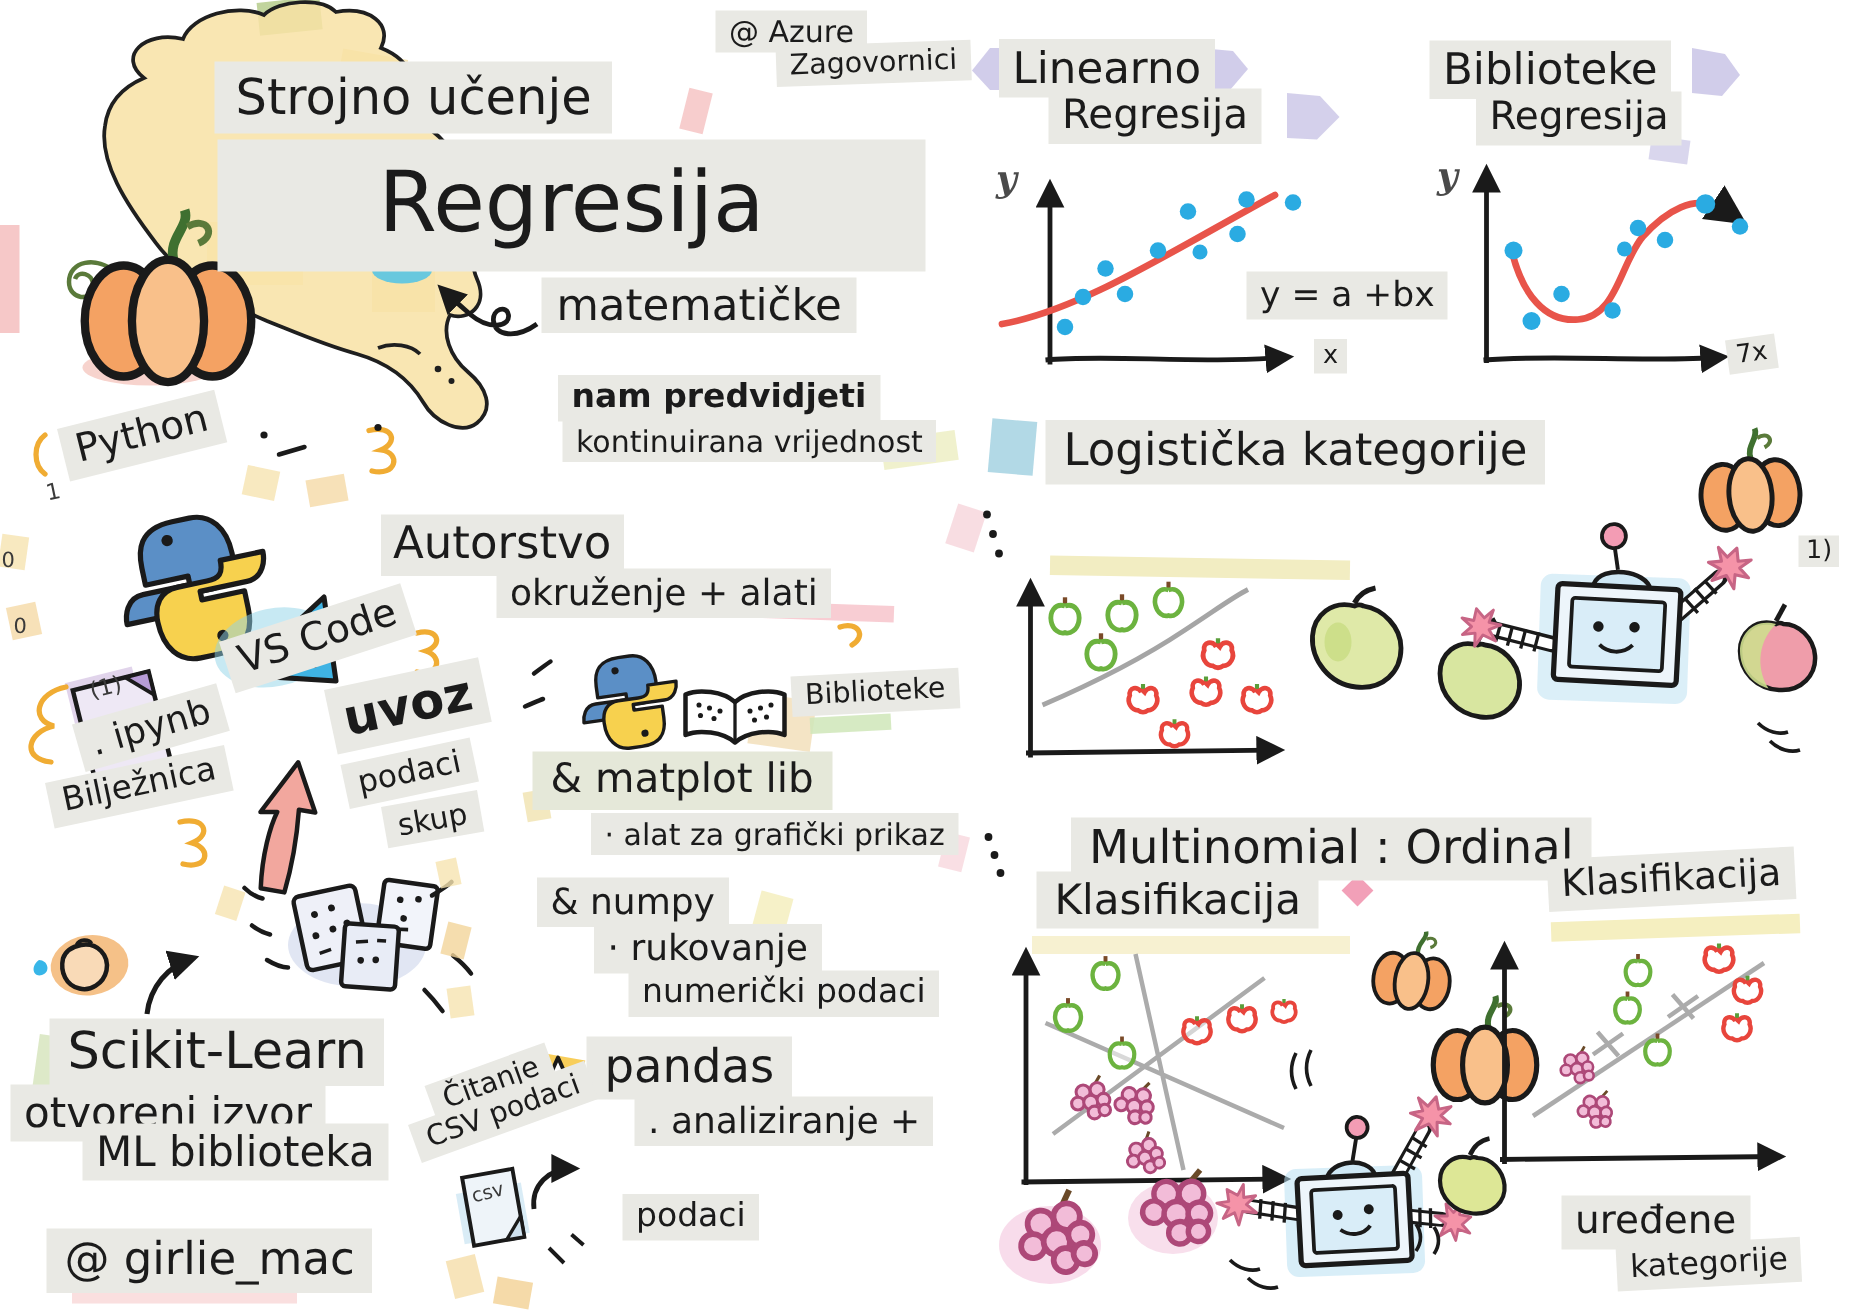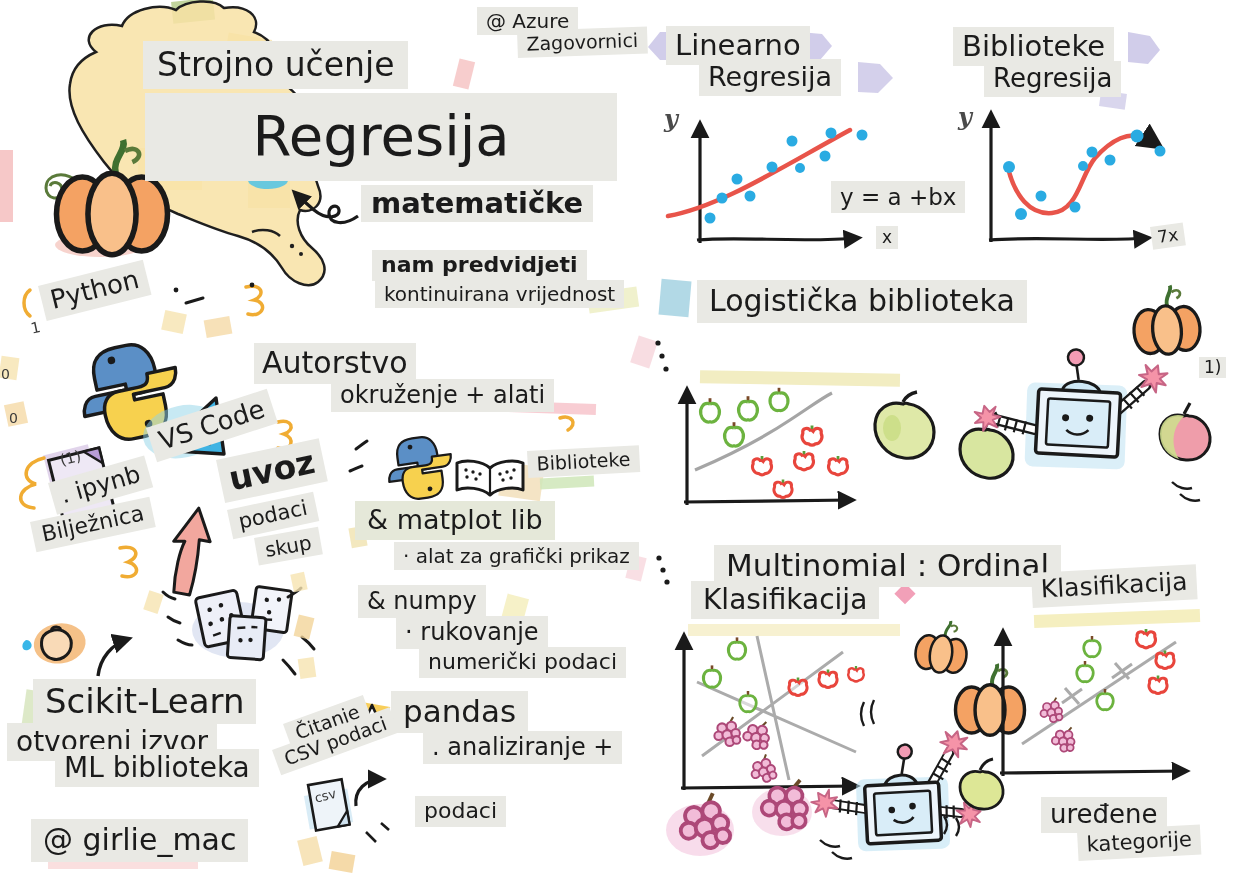--- a/index.html
+++ b/index.html
@@ -382,36 +382,36 @@
     <path d="M543,291 L547,303"></path>
     <circle cx="563" cy="283" r="2.4" fill="#1a1a1a" stroke="none"></circle>
     <path d="M577,298 L594,293"></path>
   </g>
 </svg>
 
 <div class="lbl" style="left:143px;top:41px;font-size:33px;padding:4px 14px">Strojno učenje</div>
 <div class="lbl ctr" style="left:145px;top:93px;width:472px;height:88px;font-size:56px;line-height:86px;padding:0">Regresija</div>
 <div class="lbl" style="left:477px;top:7px;font-size:20px">@ Azure</div>
 <div class="lbl" style="left:517px;top:31px;font-size:19px;transform:rotate(-2deg)">Zagovornici</div>
-<div class="lbl" style="left:361px;top:185px;font-size:29px;font-weight:700;padding:1px 10px">matematičke</div>
+<div class="lbl" style="left:361px;top:185px;font-size:29px;font-weight:400;padding:1px 10px">matematičke</div>
 <div class="lbl" style="left:372px;top:250px;font-size:22px;font-weight:700">nam predvidjeti</div>
 <div class="lbl" style="left:375px;top:280px;font-size:20px">kontinuirana vrijednost</div>
 
 <div class="lbl" style="left:666px;top:26px;font-size:29px">Linearno</div>
 <div class="lbl" style="left:699px;top:59px;font-size:27px">Regresija</div>
 <div class="lbl" style="left:831px;top:181px;font-size:23px">y = a +bx</div>
 <div class="lbl hand plain" style="left:664px;top:104px;font-size:24px;color:#4a4a4a">y</div>
 <div class="lbl" style="left:876px;top:226px;font-size:17px;padding:1px 6px">x</div>
 
 <div class="lbl" style="left:953px;top:27px;font-size:29px">Biblioteke</div>
 <div class="lbl" style="left:984px;top:61px;font-size:26px">Regresija</div>
 <div class="lbl hand plain" style="left:958px;top:102px;font-size:24px;color:#4a4a4a">y</div>
 <div class="lbl" style="left:1150px;top:227px;font-size:17px;padding:1px 6px;transform:rotate(-8deg)">7x</div>
 
-<div class="lbl" style="left:697px;top:280px;font-size:30px;padding:3px 12px">Logistička biblioteka</div>
+<div class="lbl" style="left:697px;top:280px;font-size:30px;padding:3px 12px">Logistička kategorije</div>
 <div class="lbl" style="left:1199px;top:357px;font-size:17px;padding:0 5px">1)</div>
 
 <div class="lbl" style="left:714px;top:545px;font-size:31px;padding:2px 12px">Multinomial : Ordinal</div>
 <div class="lbl" style="left:691px;top:581px;font-size:28px;padding:2px 12px">Klasifikacija</div>
 <div class="lbl" style="left:1031px;top:573px;font-size:25px;transform:rotate(-3deg)">Klasifikacija</div>
 <div class="lbl" style="left:1041px;top:797px;font-size:26px">uređene</div>
 <div class="lbl" style="left:1077px;top:831px;font-size:21px;transform:rotate(-3deg)">kategorije</div>
 
 <div class="lbl" style="left:38px;top:286px;font-size:26px;transform:rotate(-14deg)">Python</div>
 <div class="lbl" style="left:254px;top:343px;font-size:30px;padding:2px 8px">Autorstvo</div>

